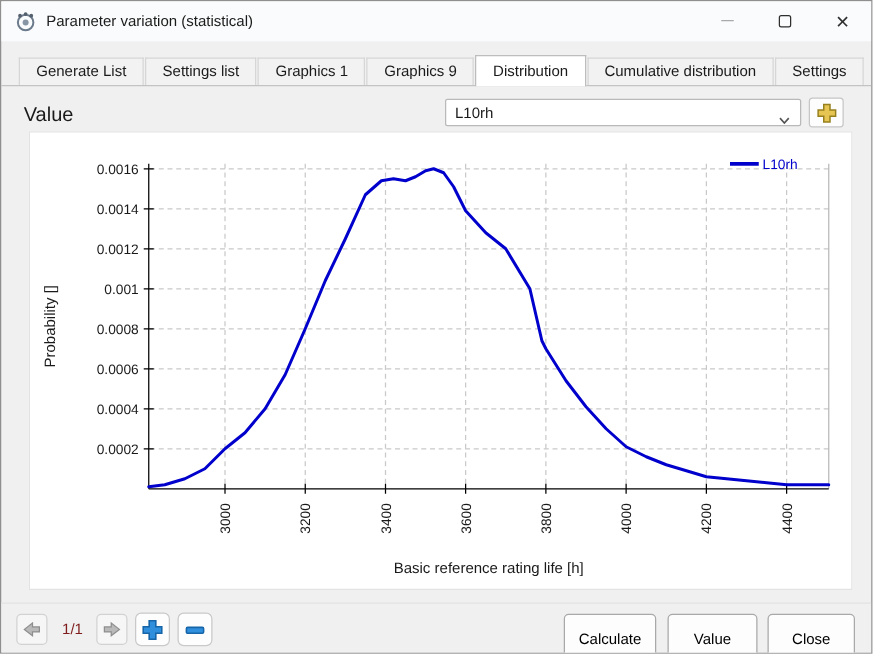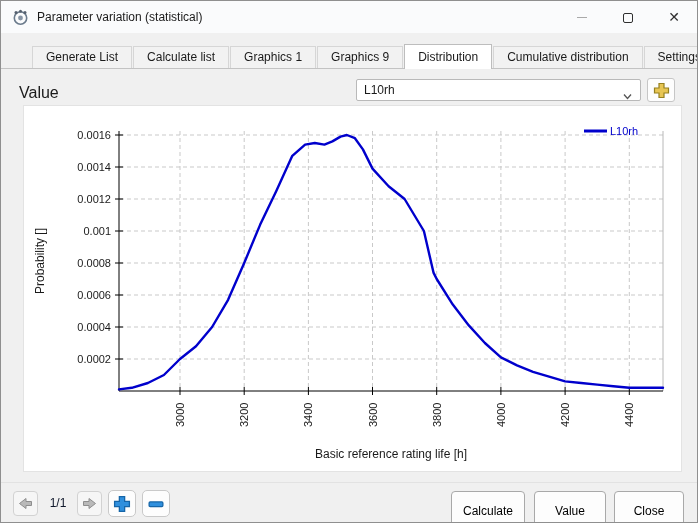--- a/index.html
+++ b/index.html
@@ -10,21 +10,21 @@
   }
   
   .titlebar { position:absolute; left:0; top:0; width:100%; height:32px; background:#fafbfc; }
   .app-icon { position:absolute; left:11px; top:8px; width:17px; height:17px; }
   .title-text { position:absolute; left:36px; top:0; line-height:32px; font-size:12px; color:#1b1b1b;text-align:center; }
   .winbtn { position:absolute; top:0; width:34px; height:32px; text-align:center; line-height:32px; cursor:default; }
   .min-glyph { display:inline-block; width:10px; height:1px; background:#a9a9a9; vertical-align:middle; }
   .max-glyph { display:inline-block; width:10px; height:10px; border:1.2px solid #2f2f2f; border-radius:2px; vertical-align:middle; }
   .close-glyph { font-size:14px; color:#2f2f2f; }
   
-  .tabbar { position:absolute; left:0; top:43px; width:100%; height:25px; display:flex; align-items:flex-end; padding-left:31px; border-bottom:1px solid #c3c3c3; }
+  .tabbar { position:absolute; left:0; top:43px; width:100%; height:25px; display:flex; align-items:flex-end; padding-left:14px; border-bottom:1px solid #c3c3c3; }
   .tab { height:22px; line-height:21px; padding:0 13px; font-size:12px; background:#f2f2f2; border:1px solid #d6d6d6; border-bottom:none; margin-right:1px; white-space:nowrap; cursor:default; }
   .tab.active { height:25px; line-height:24px; background:#ffffff; border-color:#bdbdbd; margin-bottom:-1px; z-index:2; position:relative; }
   
   .value-label { position:absolute; left:18px; top:83px; font-size:16px; }
   .value-select { position:absolute; left:355px; top:78px; width:285px; height:22px; background:#fff; border:1px solid #b9b9b9; border-radius:2px; font-size:12px; line-height:20px; padding-left:7px; cursor:default; }
   .value-select .chev { position:absolute; right:8px; top:7px; width:9px; height:9px; }
   .add-btn { position:absolute; left:646px; top:77px; width:28px; height:24px; background:#fdfdfd; border:1px solid #c6c6c6; border-radius:3px; cursor:default; }
   .add-btn svg { position:absolute; left:5px; top:3px; }
   
   .chart-panel { position:absolute; left:22px; top:104px; width:659px; height:367px; background:#ffffff; border:1px solid #e3e3e3; }
@@ -33,21 +33,21 @@
   .axis { stroke:#000000; stroke-width:1; fill:none; }
   .pborder { stroke:#b8b8b8; stroke-width:1; fill:none; }
   .tick { font-family:"Liberation Sans",sans-serif; font-size:11px; fill:#1a1a1a; }
   .atitle { font-family:"Liberation Sans",sans-serif; font-size:12px; fill:#1a1a1a; }
   
   .footer { position:absolute; left:0; top:481px; width:100%; height:42px; background:#f0f0f0; border-top:1px solid #e2e2e2; }
   .iconbtn { position:absolute; top:8px; width:25px; height:25px; background:#f6f6f6; border:1px solid #d2d2d2; border-radius:4px; cursor:default; }
   .iconbtn svg { position:absolute; left:3px; top:3px; }
   .zoombtn { position:absolute; top:7px; width:28px; height:27px; background:#fdfdfd; border:1px solid #c9c9c9; border-radius:5px; cursor:default; }
   .zoombtn svg { position:absolute; left:4px; top:4px; }
-  .page-ind { position:absolute; left:42px; top:8px; width:30px; text-align:center; line-height:25px; font-size:12px; color:#0f172a; }
+  .page-ind { position:absolute; left:42px; top:8px; width:30px; text-align:center; line-height:25px; font-size:12px; color:#7f1d1d; }
   .pushbtn { position:absolute; top:8px; height:40px; background:#fdfdfd; border:1px solid #a9a9a9; border-radius:4px; font-size:12px; font-family:"Liberation Sans",sans-serif; text-align:center; cursor:default; }
 </style>
 </head>
 <body>
 
 <div class="dialog">
 
   <div class="titlebar">
     <span class="app-icon">
       <svg width="17" height="17" viewBox="0 0 17 17">
@@ -59,21 +59,21 @@
       </svg>
     </span>
     <span class="title-text">Parameter variation (statistical)</span>
     <span class="winbtn" style="left:564px;"><span class="min-glyph"></span></span>
     <span class="winbtn" style="left:610px;"><span class="max-glyph"></span></span>
     <span class="winbtn" style="left:656px;"><span class="close-glyph">✕</span></span>
   </div>
 
   <div class="tabbar">
     <div class="tab">Generate List</div>
-    <div class="tab">Calculate list</div>
+    <div class="tab">Settings list</div>
     <div class="tab">Graphics 1</div>
     <div class="tab">Graphics 9</div>
     <div class="tab active">Distribution</div>
     <div class="tab">Cumulative distribution</div>
     <div class="tab">Settings</div>
   </div>
 
   <div class="value-label">Value</div>
   <div class="value-select">
     <span>L10rh</span>

